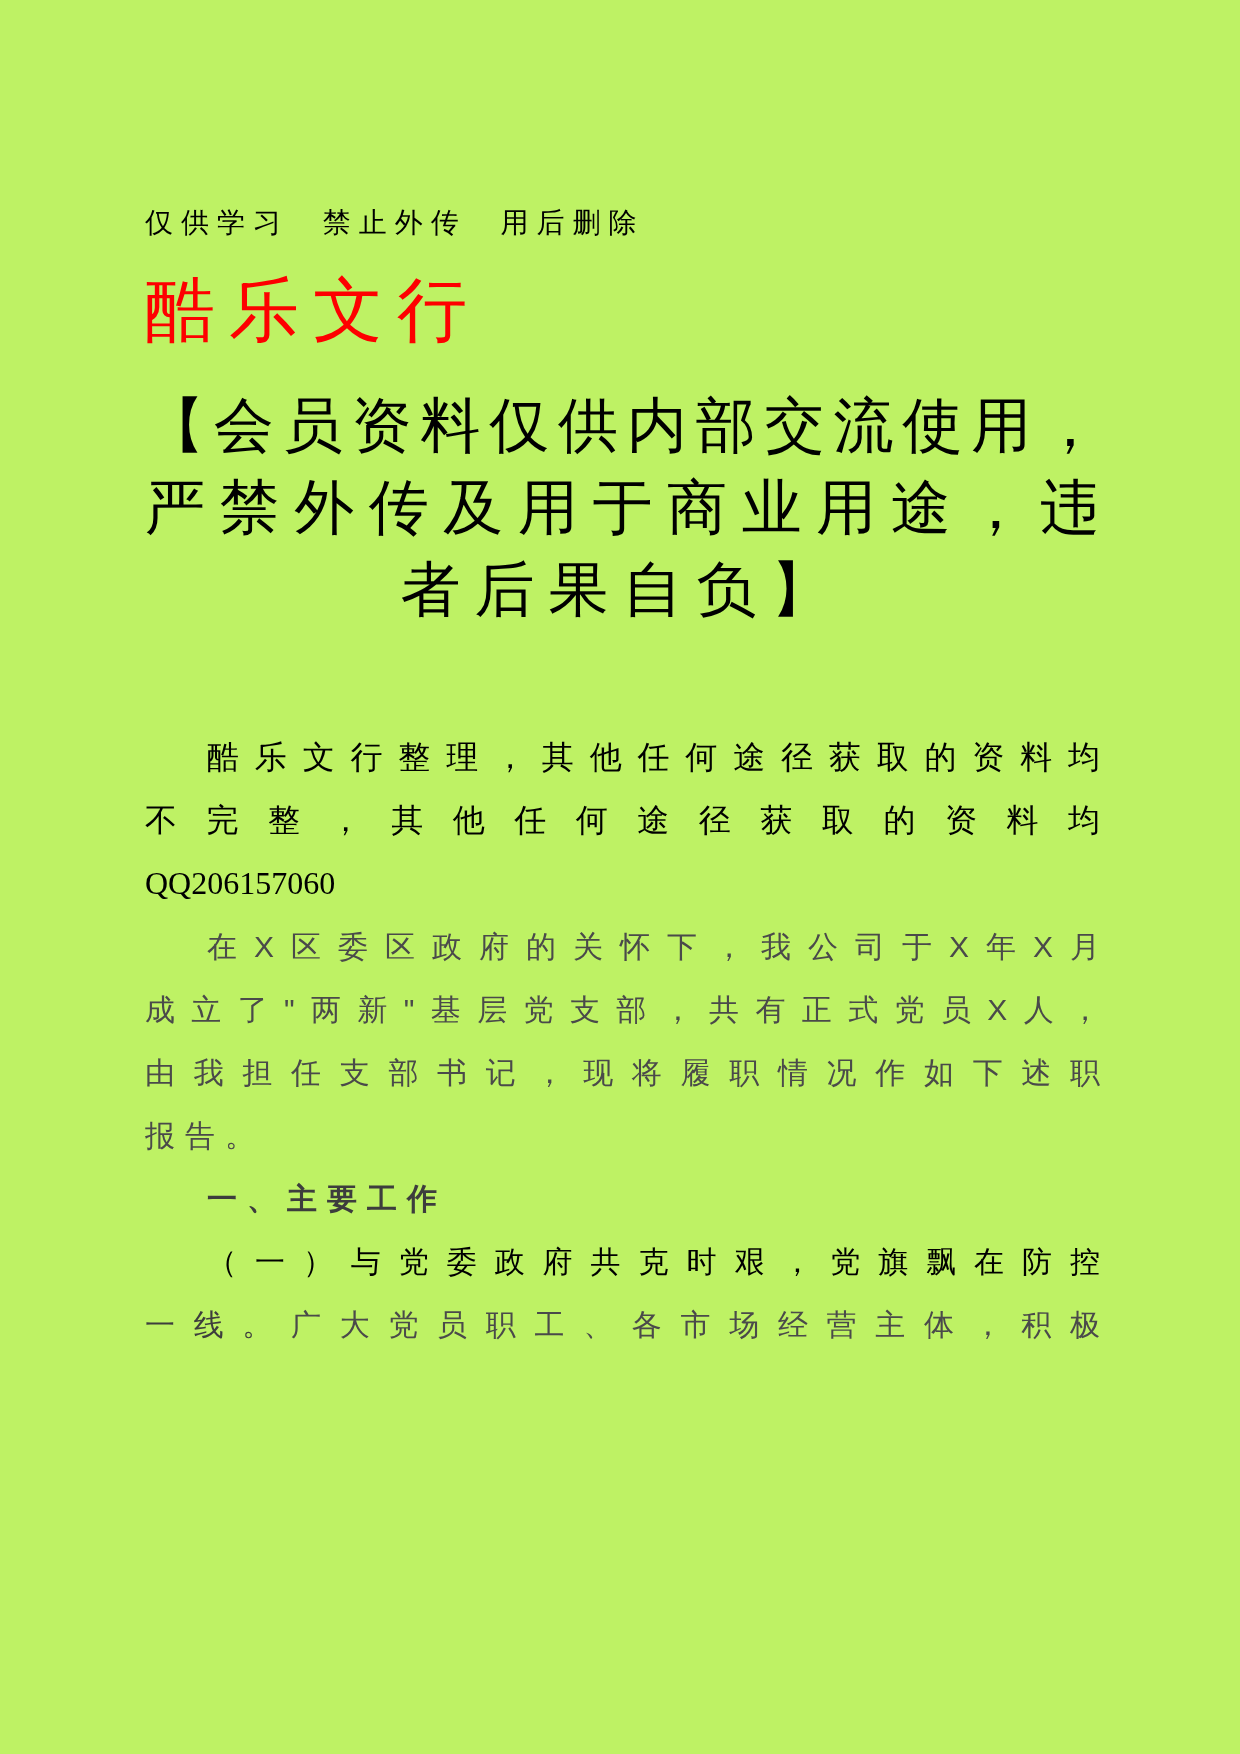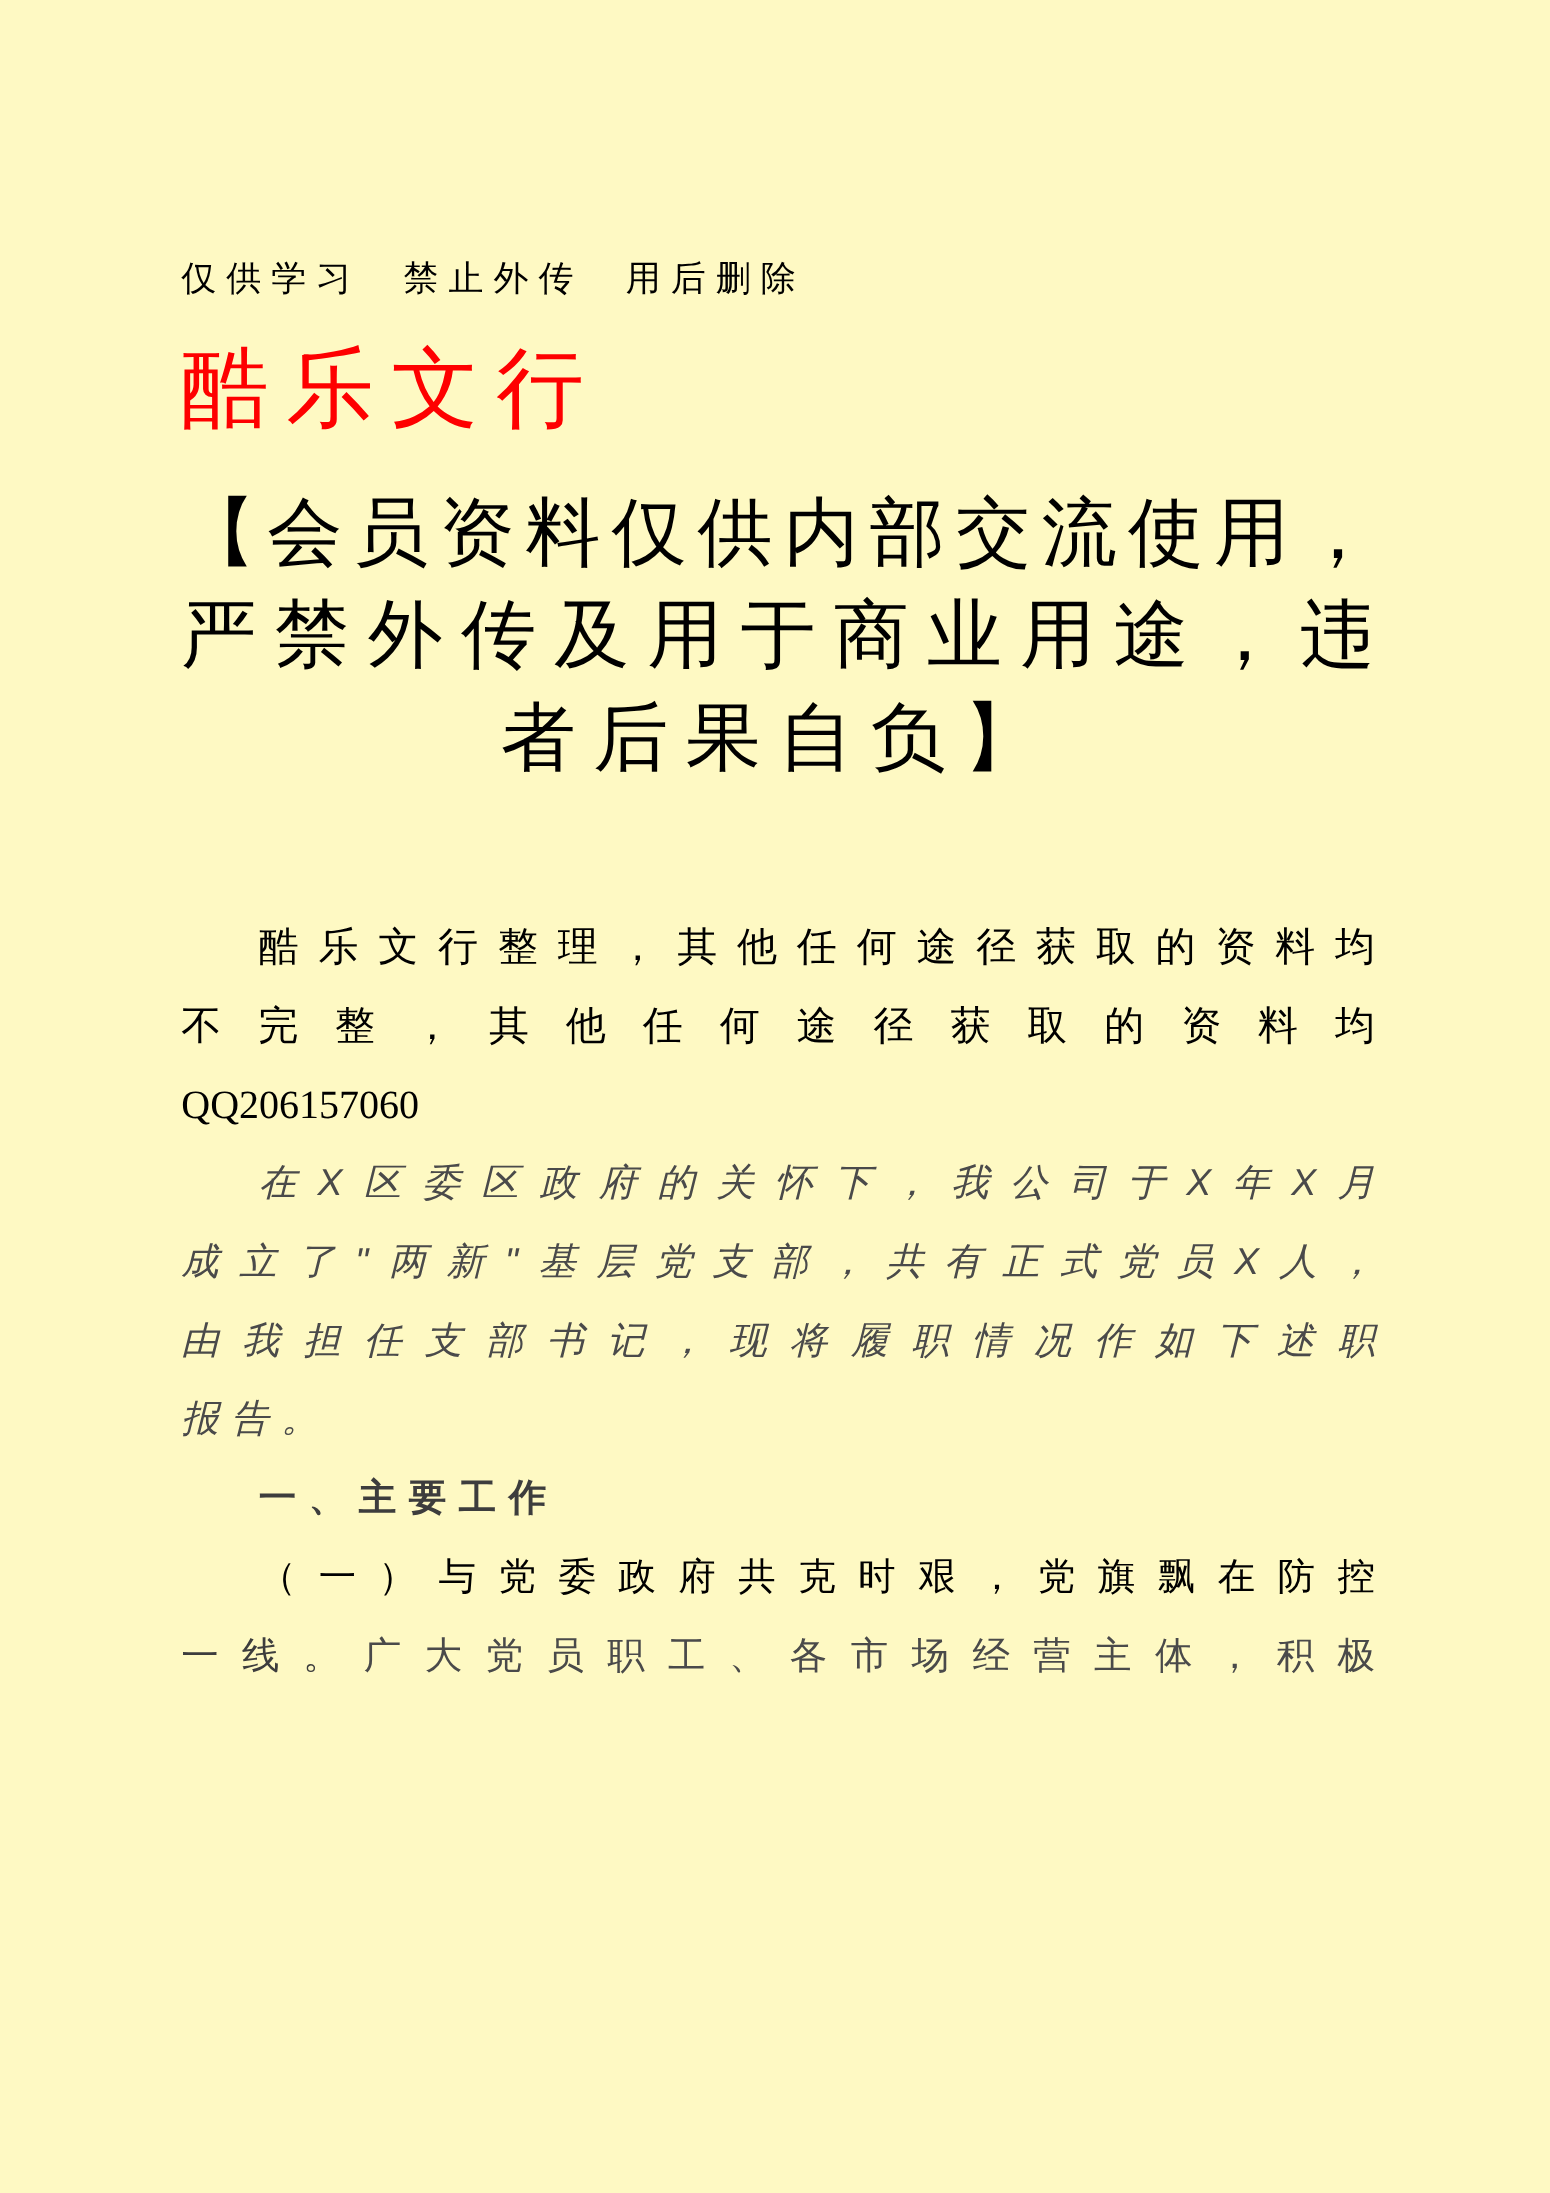--- a/index.html
+++ b/index.html
@@ -4,21 +4,21 @@
 <style>
   html, body {
     margin: 0;
     padding: 0;
     background: #ffffff;
   }
   .page {
     position: relative;
     width: 1240px;
     height: 1754px;
-    background: #fef9c3;
+    background: #bef264;
     overflow: hidden;
     font-family: "Liberation Sans", sans-serif;
   }
   .content {
     position: absolute;
     left: 145px;
     top: 0;
     width: 955px;
   }
 
@@ -107,21 +107,20 @@
   
   .intro {
     font-size: 30px;
     color: #4a4a4a;
     font-family: "Liberation Sans", sans-serif;
   }
   .intro-line {
     line-height: 63px;
     text-align: justify;
     text-align-last: justify;
-    font-style: italic;
     -moz-text-align-last: justify;
   }
   .intro-line.first { text-indent: 62px; }
   .intro-line.left {
     text-align: center;
     text-align-last: left;
     -moz-text-align-last: left;
     letter-spacing: 10px;
   }
 

